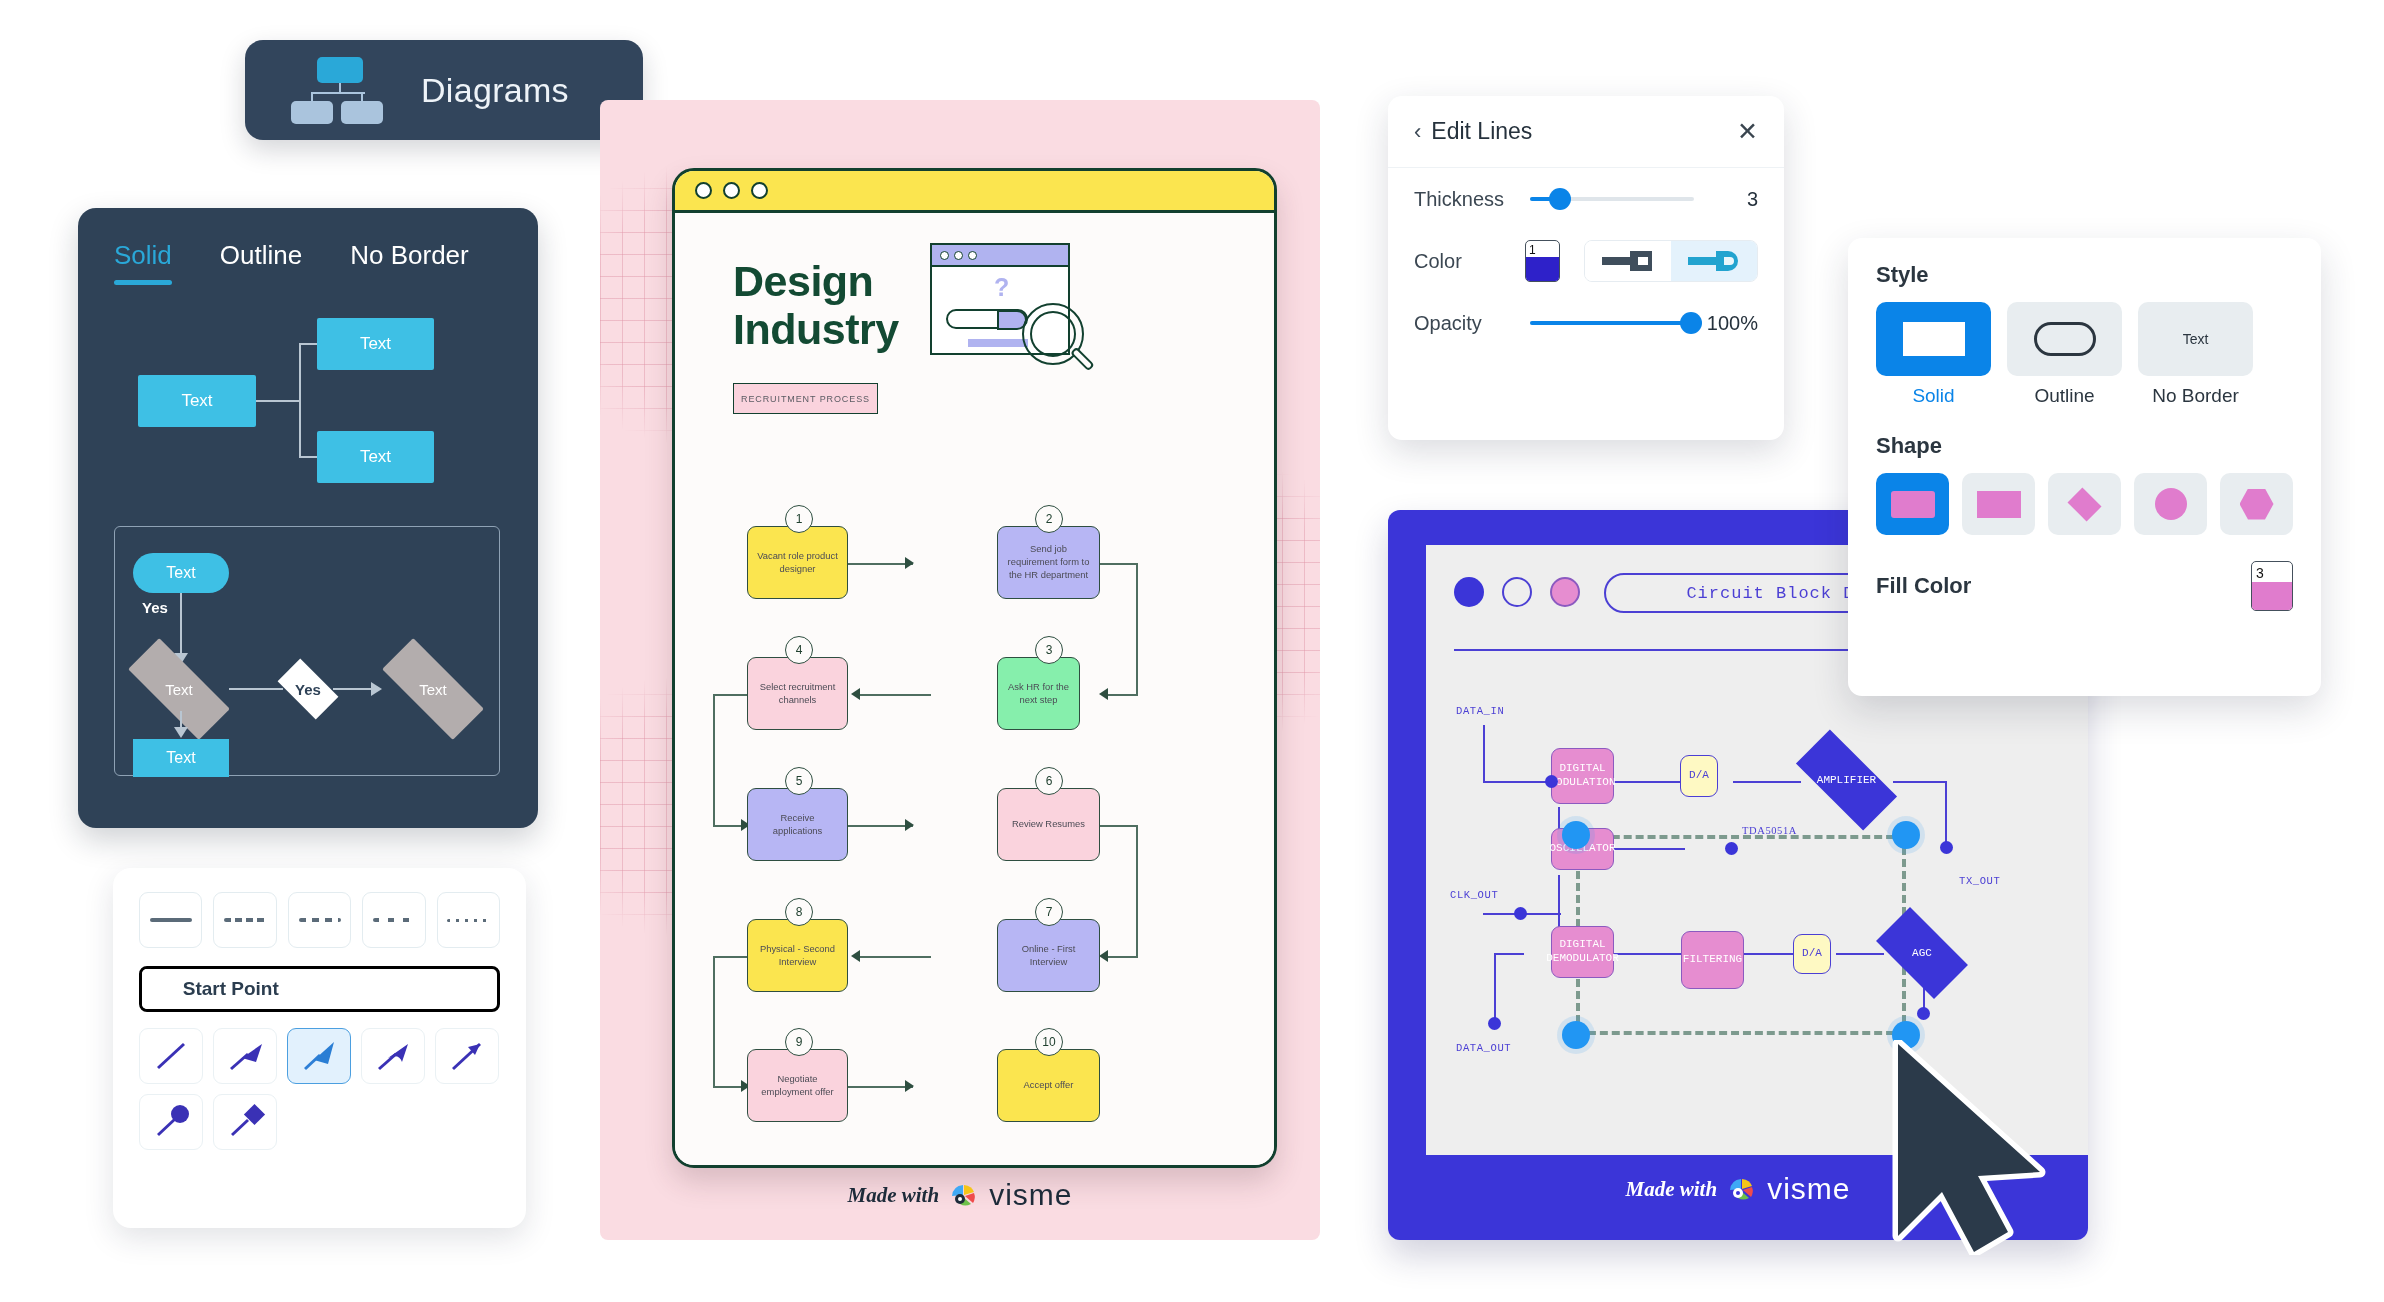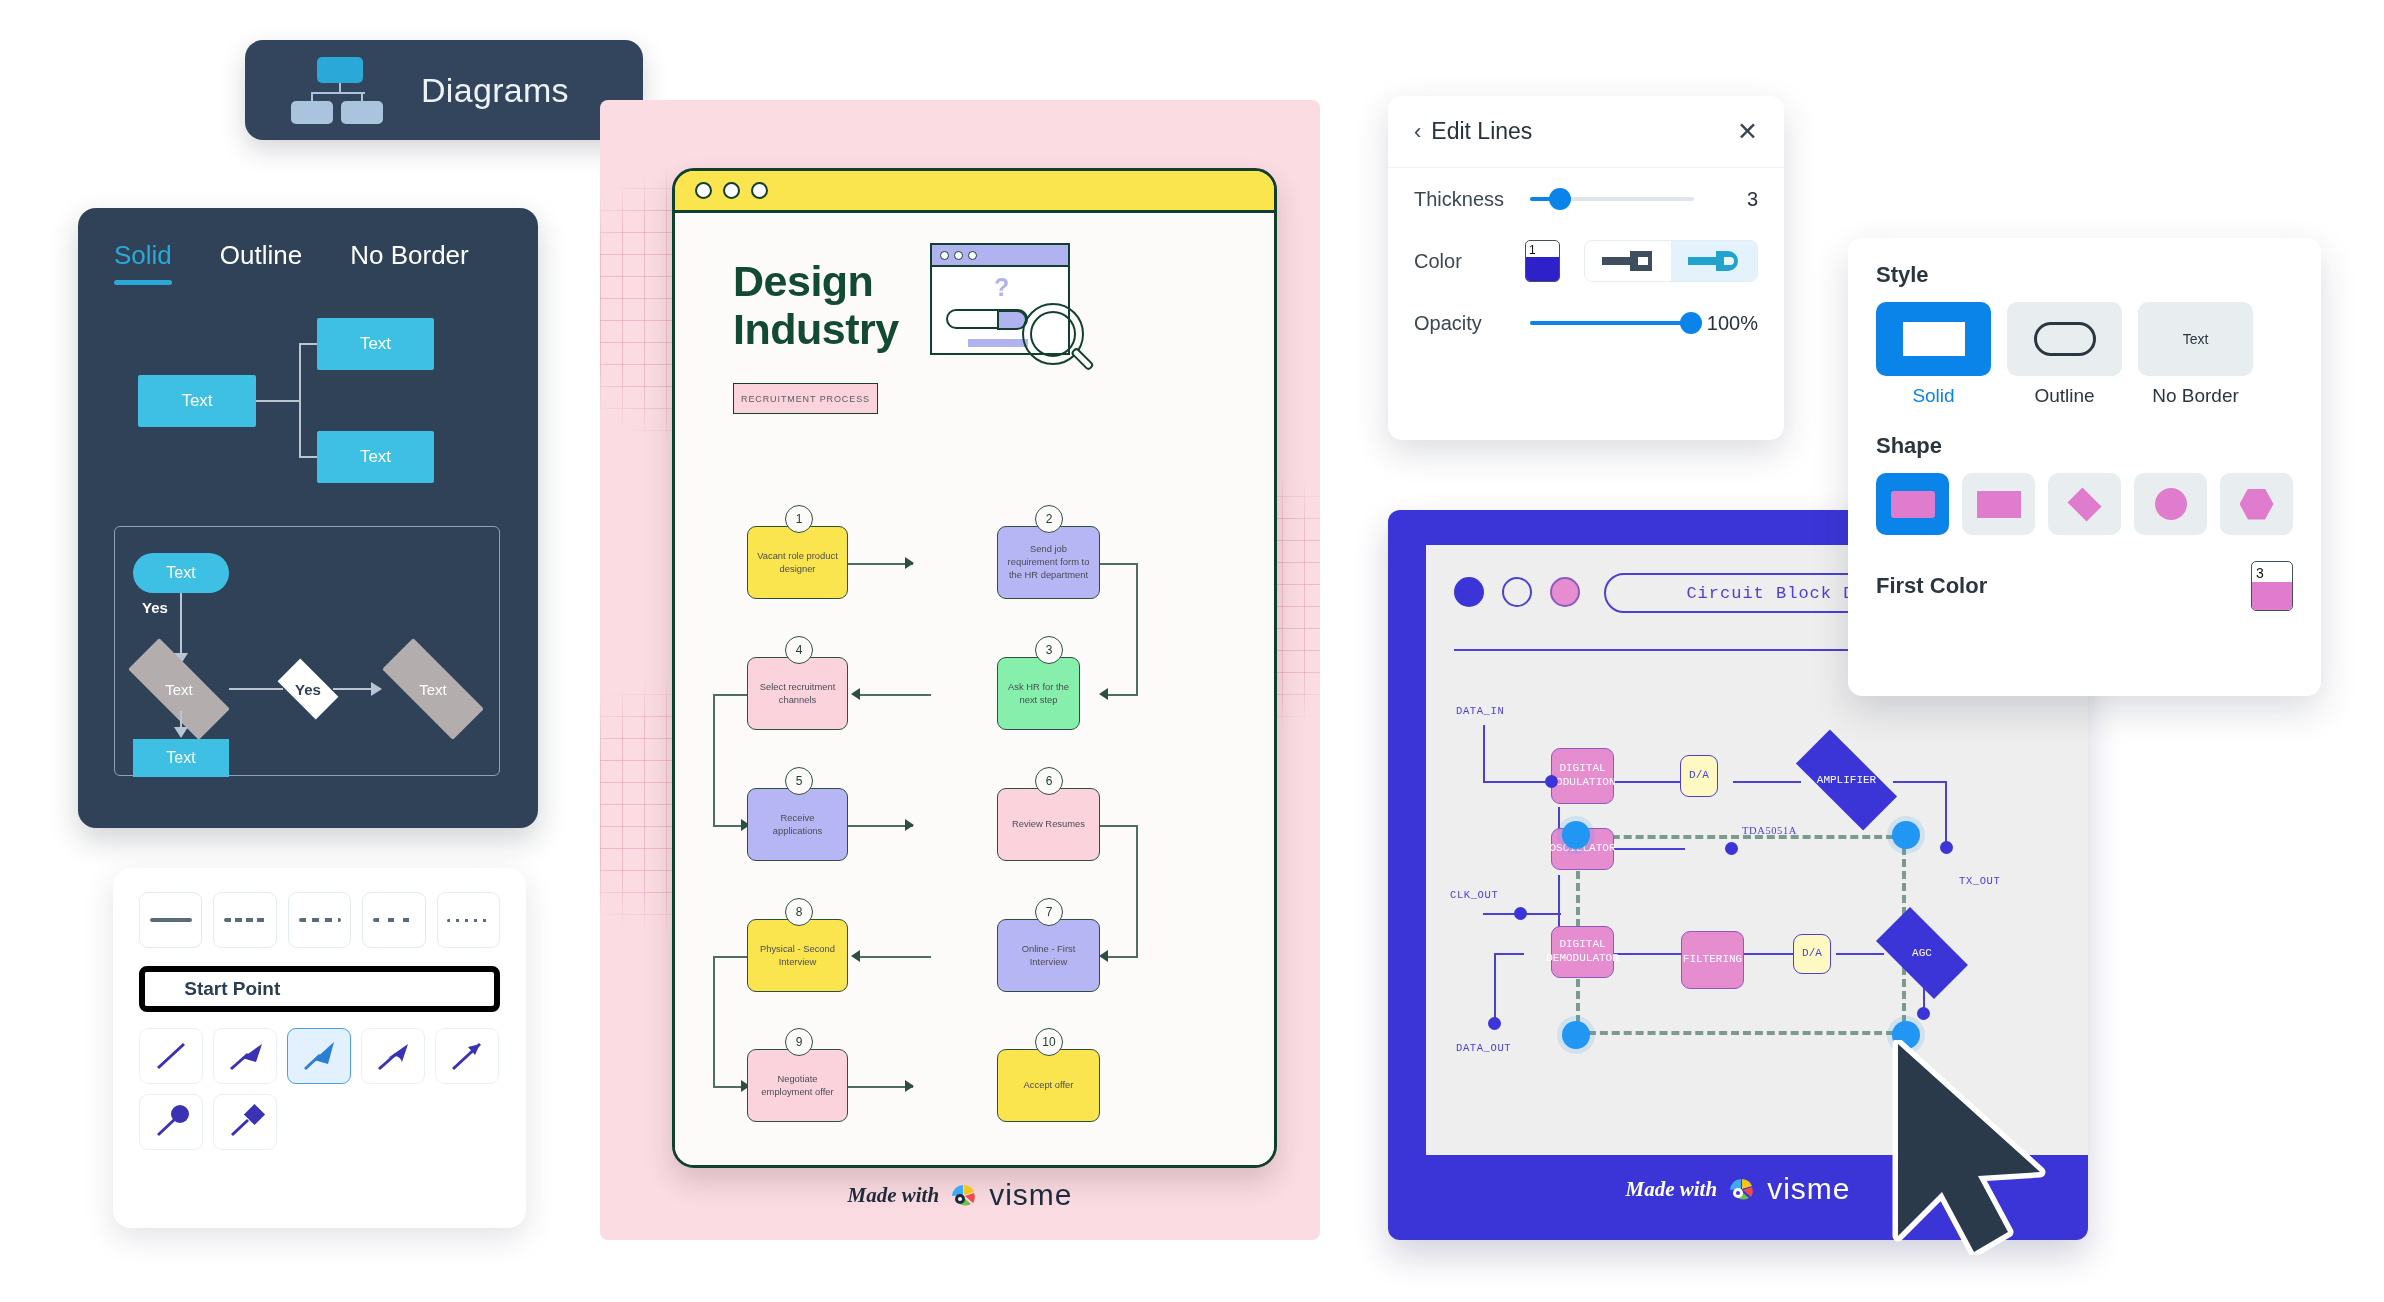--- a/index.html
+++ b/index.html
@@ -79,21 +79,21 @@
     padding:24px 26px;
   }
   .dash-row { display:flex; gap:11px; }
   .dash-cell {
     width:64px; height:56px; border:1px solid #e3ecf0; border-radius:9px;
     display:flex; align-items:center; justify-content:center; cursor:pointer; background:#fff;
   }
   .dash-stroke { height:4px; width:42px; border-radius:2px; }
   .seg-tabs {
     margin-top:18px; display:flex; width:100%; height:46px;
-    border:6px solid #000000; border-radius:8px; overflow:hidden; background:#fff;
+    border:3px solid #000000; border-radius:8px; overflow:hidden; background:#fff;
   }
   .seg-tab { flex:1; display:flex; align-items:center; justify-content:center;
              font-size:19px; cursor:pointer; }
   .seg-tab.active { background:#ffffff; color:#2b3d4f; font-weight:bold; }
   .seg-tab.inactive { background:#dfe9ec; color:#7d8e9a;margin-top:48px; }
   .arrow-grid { margin-top:16px; display:flex; flex-wrap:wrap; gap:10px; width:100%; }
   .arrow-cell {
     width:64px; height:56px; border:1px solid #eaf1f4; border-radius:9px;
     display:flex; align-items:center; justify-content:center; cursor:pointer; background:#fff;
   }
@@ -716,21 +716,21 @@
         </div>
       <div class="sp-shape">
         <div style="width:32px;height:32px;background:#e07ccd;border-radius:50%;"></div>
         </div>
       <div class="sp-shape">
         <div style="width:34px;height:31px;background:#e07ccd;clip-path:polygon(25% 0,75% 0,100% 50%,75% 100%,25% 100%,0 50%);"></div>
         </div>
     </div>
 
     <div class="fill-row">
-      <span class="sp-h" style="margin:0;">First Color</span>
+      <span class="sp-h" style="margin:0;">Fill Color</span>
       <div class="fill-sw">
         <div class="num">3</div>
         <div class="col"></div>
       </div>
     </div>
   </div>
 
   <div class="cursor">
     <svg width="180" height="215" viewBox="0 0 180 215">
       <path d="M8 4 L8 196 L52 152 L84 212 L118 192 L88 136 L150 132 Z" fill="#2b3a4a" stroke="#ffffff" stroke-width="11" stroke-linejoin="round"></path>

